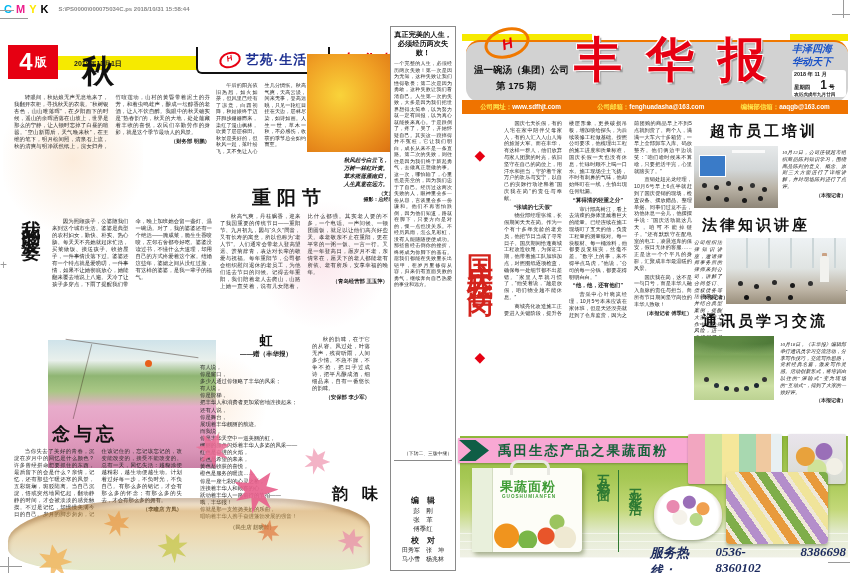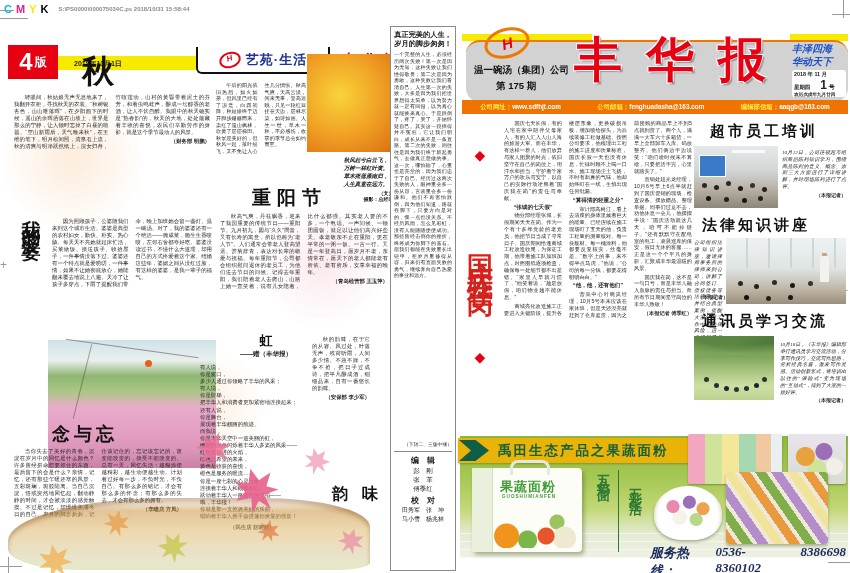--- a/index.html
+++ b/index.html
@@ -144,26 +144,26 @@
   <div class="abs leaf" style="left:96px;top:490px;width:26px;height:26px;background:#e8a050;opacity:.8;transform:rotate(10deg);"></div>
   <div class="abs leaf" style="left:150px;top:512px;width:30px;height:30px;background:#c8c850;opacity:.8;transform:rotate(-30deg);"></div>
   <div class="abs leaf" style="left:250px;top:500px;width:22px;height:22px;background:#e07840;opacity:.7;transform:rotate(60deg);"></div>
   <div class="abs leaf" style="left:30px;top:524px;width:34px;height:34px;background:#f2b050;opacity:.75;transform:rotate(-10deg);"></div>
   <div class="abs leaf" style="left:330px;top:508px;width:26px;height:26px;background:#e88aa8;opacity:.7;transform:rotate(15deg);"></div>
 </div>
 
 <div class="abs" style="left:390px;top:26px;width:66px;height:545px;border:1px solid #8a8a8a;background:#fff;padding:3px;box-sizing:border-box;">
   <div style="text-align:center;font-weight:bold;font-size:7.2px;line-height:9px;color:#111;">
     <div>真正完美的人生，</div>
-    <div>岁月的脚步匆匆！</div>
+    <div>必须经历两次失败！</div>
   </div>
   <div class="tiny" style="margin-top:3px;font-size:5px;line-height:6.5px;height:388px;overflow:hidden;">一个完整的人生，必须经历两次失败！第一次是因为无知，这种失败让我们懂得敬畏；第二次是因为勇敢，这种失败让我们看清自己。人生第一次的失败，大多是因为我们把世界想得太简单，以为努力就一定有回报，以为真心就能换来真心。于是跌倒了，疼了，哭了，开始怀疑自己。其实这一跤摔得并不冤枉，它让我们明白，成长从来不是一条直路。第二次的失败，则往往是因为我们终于鼓起勇气，去做真正想做的事。这一次，哪怕输了，心里也是亮堂的，因为我们忠于了自己。经历过这两次失败的人，眼神里会多一份从容，言谈里会多一份谦和。他们不再害怕跌倒，因为他们知道，路就在脚下，只要方向是对的，慢一点也没关系。不经历风雨，怎么见彩虹，没有人能随随便便成功。那些曾经击倒你的挫折，终将成为你脚下的基石。愿我们都能在失败里长出铠甲，在岁月里修得从容，归来仍有直面失败的勇气，继续奔向自己热爱的事业和远方。</div>
   <div style="font-size:4.8px;text-align:right;margin-top:2px;color:#222;">（下转二、三版中缝）</div>
   <div style="border-top:1px solid #8a8a8a;margin-top:4px;padding-top:3px;text-align:center;">
-    <div style="font-size:8px;font-weight:bold;">编　辑</div>
+    <div style="font-size:8px;font-weight:bold;margin-top:31px;">编　辑</div>
     <div style="font-size:6.5px;line-height:9px;white-space:pre-line;font-family:'Liberation Serif',serif;">彭　刚
 张　革
 傅季红</div>
     <div style="font-size:8px;font-weight:bold;margin-top:2px;">校　对</div>
     <div style="font-size:6px;line-height:9px;white-space:pre-line;font-family:'Liberation Serif',serif;">田秀军　张　坤
 马小雪　杨兆林</div>
   </div>
 </div>
 
 <div class="abs" style="left:458px;top:20px;width:392px;height:553px;">
@@ -244,21 +244,21 @@
     <span class="dots" style="left:10px;bottom:18px;background:#333;box-shadow:10px 6px 0 #26303a,20px 9px 0 #1c2630,30px 10px 0 #333,40px 9px 0 #26303a,50px 6px 0 #1c2630,58px 0 0 #333;"></span>
   </div>
   <div class="abs" style="left:322px;top:322px;width:66px;height:78px;font-size:5px;line-height:6.8px;text-align:justify;font-style:italic;font-family:'Liberation Serif',serif;">
     <span>10月18日，《丰华报》编辑部举行通讯员学习交流活动，分享写作技巧，交流写作思路，赏析经典名篇，激发写作灵感。活动创新形式，将培训由以往的“灌输式”变为现场的“互动式”，得到了大家的一致好评。</span>
     <span class="byline" style="font-style:normal;font-size:5px;">（本报记者）</span>
   </div>
 
   <div class="abs" style="left:2px;top:416px;width:388px;height:122px;background:linear-gradient(180deg,#8fb83a 0%,#a7c855 35%,#c3d878 60%,#e4ebd2 80%,#f0f1e6 100%);">
     <span style="position:absolute;left:0;bottom:0;width:100%;height:26%;background:repeating-linear-gradient(180deg,transparent 0 7px,rgba(255,255,255,.55) 7px 8px);"></span>
   </div>
-  <div class="abs" style="left:0;top:418px;width:230px;height:25px;background:#eab308;box-shadow:0 1px 2px rgba(0,0,0,.25);">
+  <div class="abs" style="left:0;top:418px;width:230px;height:25px;background:#f9a8d4;box-shadow:0 1px 2px rgba(0,0,0,.25);">
     <span style="position:absolute;left:1px;top:2px;width:30px;height:21px;background:#0f5e46;clip-path:polygon(0 0,55% 0,100% 50%,55% 100%,0 100%,40% 50%);"></span>
     <span style="position:absolute;left:40px;top:4px;font-size:13.5px;font-weight:bold;color:#17623b;letter-spacing:2px;font-family:'Liberation Serif',serif;">禹田生态产品之果蔬面粉</span>
   </div>
   <div class="abs" style="left:14px;top:448px;width:110px;height:84px;background:#fdfdf7;border-radius:4px;box-shadow:2px 3px 4px rgba(60,80,20,.4);">
     <span style="position:absolute;left:38px;top:-8px;width:34px;height:12px;border:3px solid #e8e8e2;border-bottom:none;border-radius:8px 8px 0 0;"></span>
     <span style="position:absolute;left:0;top:0;width:20px;height:100%;background:#e9f0dc;border-right:1px solid #d4dcc2;"></span>
     <span style="position:absolute;left:28px;top:10px;font-size:13px;font-weight:bold;color:#3f9c35;letter-spacing:1px;font-family:'Liberation Serif',serif;">果蔬面粉</span>
     <span style="position:absolute;left:30px;top:26px;font-size:4.6px;font-weight:bold;color:#3f9c35;letter-spacing:1px;">GUOSHUMIANFEN</span>
     <span style="position:absolute;left:22px;bottom:4px;width:84px;height:40px;background:radial-gradient(circle at 15% 70%,#f0941e 12px,transparent 13px),radial-gradient(circle at 40% 80%,#7ab648 9px,transparent 10px),radial-gradient(circle at 62% 70%,#e8552a 8px,transparent 9px),radial-gradient(circle at 84% 75%,#efe9d2 11px,transparent 12px),radial-gradient(circle at 75% 35%,#9bc45e 7px,transparent 8px);"></span>
   </div>

